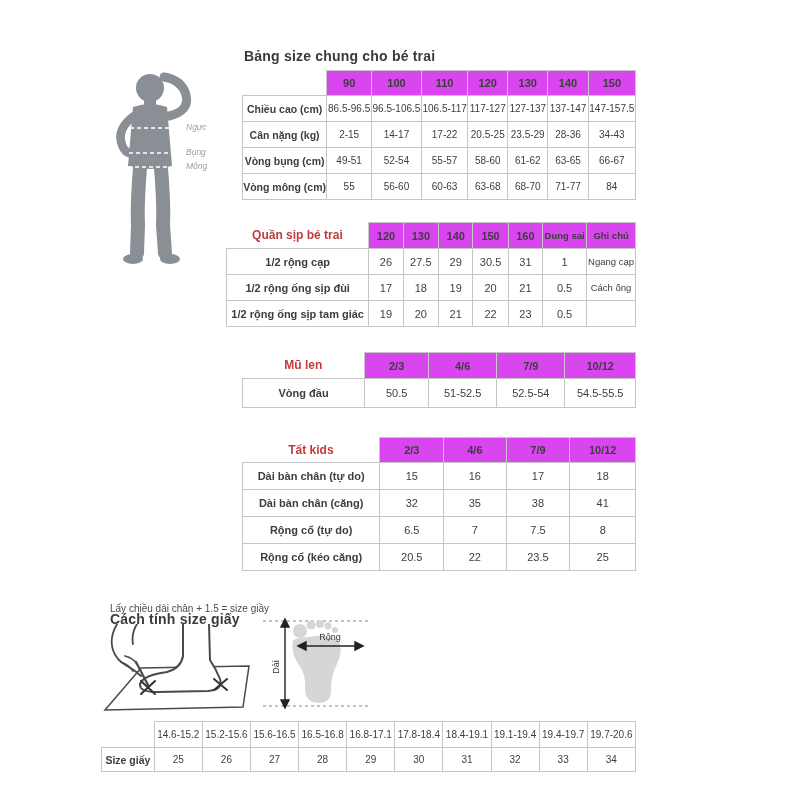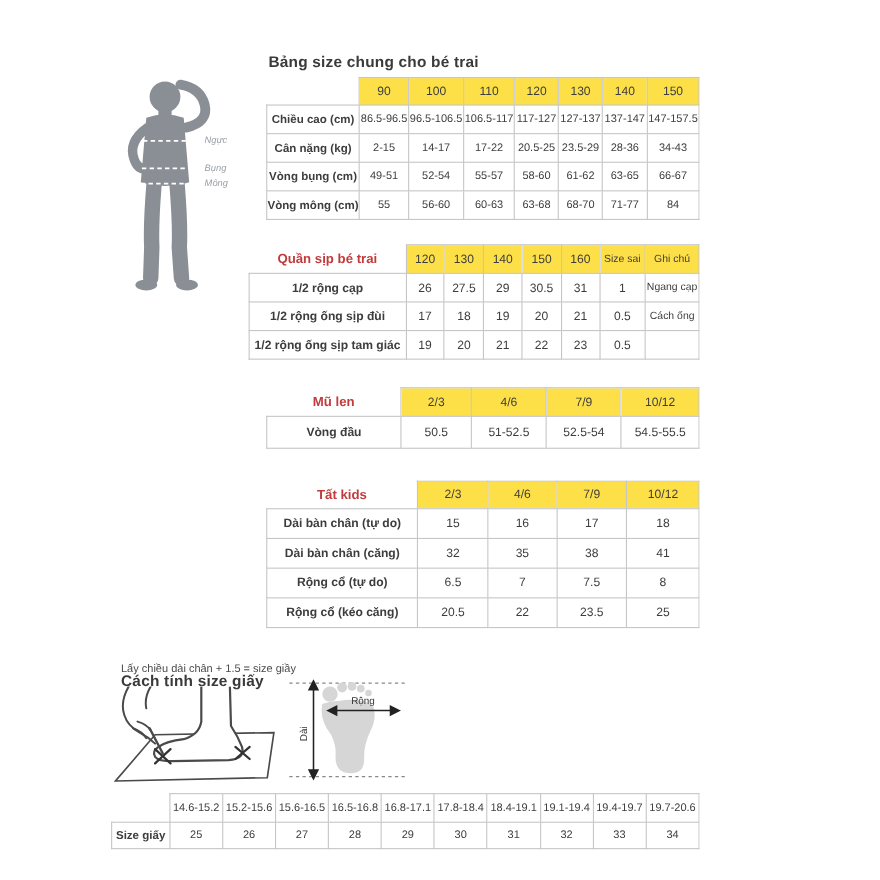--- a/index.html
+++ b/index.html
@@ -5,21 +5,21 @@
   html,body{margin:0;padding:0;background:#fff;}
   #page{position:relative;width:636px;height:800px;background:#ffffff;overflow:hidden;
         font-family:"Liberation Sans", sans-serif;color:#3d3d3d;}
   .abs{position:absolute;}
   .sec-title{font-size:14px;font-weight:bold;color:#3a3a3a;letter-spacing:0.2px;}
   .sub{font-size:10px;color:#4a4a4a;}
   .fig-label{font-size:8.5px;font-style:italic;color:#9aa0a6;}
   table.tbl{border-collapse:collapse;table-layout:fixed;background:#fff;}
   table.tbl td{border:1px solid #c6c6c6;text-align:center;vertical-align:middle;
                padding:0;font-size:11px;color:#3d3d3d;overflow:hidden;white-space:nowrap;}
-  table.tbl td.hd{background:#fde047;font-weight:normal;}
+  table.tbl td.hd{background:#d946ef;font-weight:bold;}
   table.tbl td.lbl{font-weight:bold;text-align:center;}
   table.tbl td.corner{border:none;background:#fff;}
   table.tbl td.redhd{color:#c23a3c;font-weight:bold;font-size:12px;}
   table.tbl td.sm{font-size:9.5px;}
   #t1 td{font-size:10px;}
   #t1 td.hd{font-size:11px;}
   #t1 td.lbl{font-size:10.5px;}
   #t5 td{font-size:10px;}
   #t5 td.lbl{font-size:10.5px;}
 </style>
@@ -133,21 +133,21 @@
         <col style="width:50px">
       </colgroup>
     <tbody>
         <tr style="height:26px">
       <td class="corner redhd">Quần sịp bé trai</td>
       <td class="hd">120</td>
       <td class="hd">130</td>
       <td class="hd">140</td>
       <td class="hd">150</td>
       <td class="hd">160</td>
-      <td class="hd sm">Size sai</td>
+      <td class="hd sm">Dung sai</td>
       <td class="hd sm">Ghi chú</td>
     </tr>
     <tr style="height:26px">
       <td class="lbl">1/2 rộng cạp</td>
       <td>26</td>
       <td>27.5</td>
       <td>29</td>
       <td>30.5</td>
       <td>31</td>
       <td>1</td>

